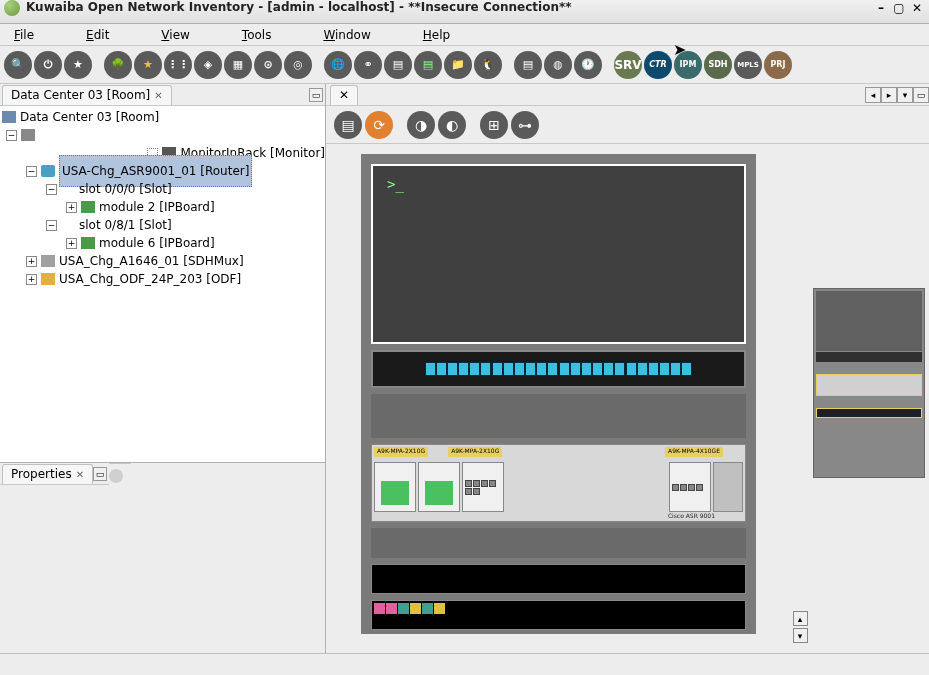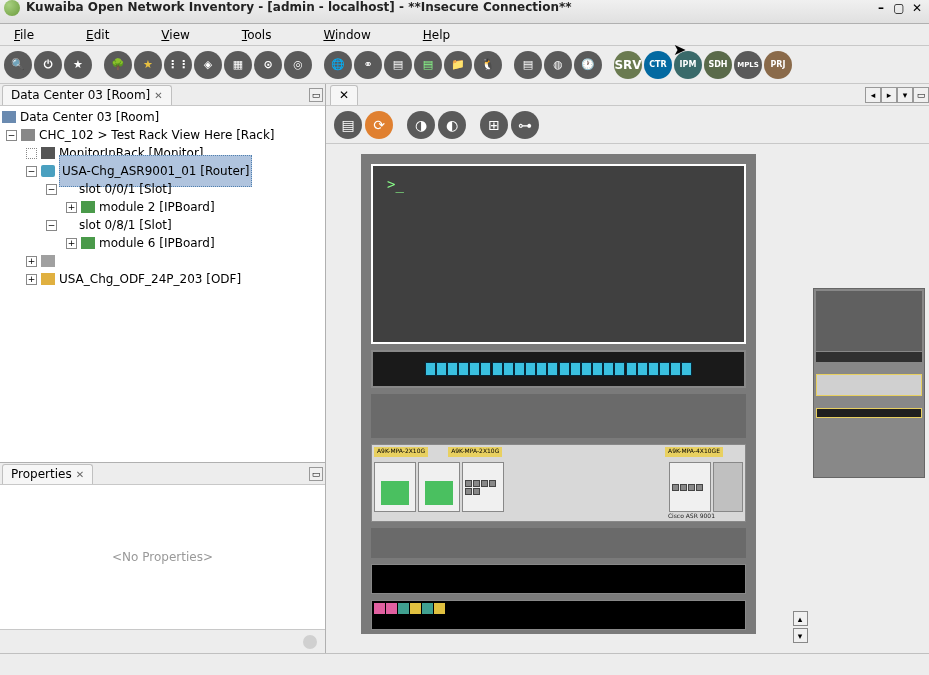--- a/index.html
+++ b/index.html
@@ -14,21 +14,21 @@
 
 .menu-bar { height: 22px; background: #ededed; display: flex; align-items: center; padding: 0 6px; border-bottom: 1px solid #c8c8c8; gap: 36px; }
 .menu-item { padding: 2px 8px; cursor: pointer; }
 .menu-item span { text-decoration: underline; }
 
 
 .toolbar { height: 38px; background: #ededed; display: flex; align-items: center; padding: 0 4px; border-bottom: 1px solid #c8c8c8; gap: 2px; }
 .tool-btn { width: 28px; height: 28px; border-radius: 50%; background: #5a5a5a; display: flex; align-items: center; justify-content: center; color: #fff; font-size: 11px; font-weight: bold; cursor: pointer; }
 .tool-sep { width: 8px; }
 .tool-btn.srv { background:#6a7a50; font-size:12px; }
-.tool-btn.ctr { background:#0369a1; font-size:8px; }
+.tool-btn.ctr { background:#0c4a6e; font-size:8px;font-style:italic; }
 .tool-btn.ipm { background:#3a6a6a; font-size:8px; }
 .tool-btn.sdh { background:#5a6a4a; font-size:8px; }
 .tool-btn.mpls { background:#5a5a5a; font-size:7px; }
 .tool-btn.prj { background:#8a6a4a; font-size:8px; }
 
 
 .main-area { display: flex; height: calc(675px - 24px - 22px - 38px - 22px); }
 
 
 .left-panel { width: 326px; display: flex; flex-direction: column; border-right: 1px solid #b0b0b0; background: #ededed; }
@@ -48,21 +48,21 @@
 .tree-icon.rack { background: #888; }
 .tree-icon.monitor { background: #555; }
 .tree-icon.router { background: #4aa0c0; border-radius: 2px; }
 .tree-icon.slot { background: transparent; }
 .tree-icon.board { background: #4a9a4a; }
 .tree-icon.sdh { background: #a0a0a0; }
 .tree-icon.odf { background: #e0b040; }
 .dotted-box { width: 11px; height: 11px; border: 1px dotted #888; display: inline-block; margin-right: 4px; }
 
 
-.properties-panel { height: 190px; display: flex; flex-direction: column; }
+.properties-panel { height: 190px; display: flex; }
 .no-props { flex: 1; display: flex; align-items: center; justify-content: center; color: #999; background: #fff; }
 .status-strip { height: 24px; background: #ededed; border-top: 1px solid #c8c8c8; display: flex; align-items: center; justify-content: flex-end; padding-right: 8px; }
 .status-light { width: 14px; height: 14px; border-radius: 50%; background: #d0d0d0; }
 
 
 .right-panel { flex: 1; display: flex; flex-direction: column; background: #ededed; }
 .right-tab-row { height: 22px; display: flex; align-items: center; border-bottom: 1px solid #c8c8c8; }
 .right-tab { height: 20px; padding: 0 8px; display: flex; align-items: center; background: #f6f6f6; border: 1px solid #c0c0c0; border-bottom: none; border-radius: 3px 3px 0 0; margin-left: 4px; gap: 4px; }
 .right-tab-row .nav-btns { margin-left: auto; display: flex; gap: 0; }
 .right-tab-row .nav-btn { width: 16px; height: 16px; border: 1px solid #999; display: flex; align-items: center; justify-content: center; font-size: 9px; background: #f0f0f0; cursor: pointer; }
@@ -183,73 +183,72 @@
     </div>
 
     <div class="tree-container">
       <div class="tree-row" style="padding-left:2px;">
         <span class="tree-icon room"></span>
         <span class="label">Data Center 03 [Room]</span>
       </div>
       <div class="tree-row" style="padding-left:6px;">
         <span class="expander">−</span>
         <span class="tree-icon rack"></span>
-        <span class="label">CHC_102 &gt; Test Rack View Here [Rack]</span>
-      </div>
-      <div class="tree-row" style="padding-left:26px;">
+      </div>
+      <div class="tree-row" style="padding-left:26px;justify-content:flex-end;">
         <span class="dotted-box"></span>
         <span class="tree-icon monitor"></span>
         <span class="label">MonitorInRack [Monitor]</span>
       </div>
       <div class="tree-row selected" style="padding-left:26px;">
         <span class="expander">−</span>
         <span class="tree-icon router"></span>
         <span class="label">USA-Chg_ASR9001_01 [Router]</span>
       </div>
       <div class="tree-row" style="padding-left:46px;">
         <span class="expander">−</span>
         <span class="tree-icon slot"></span>
-        <span class="label">slot 0/0/1 [Slot]</span>
+        <span class="label">slot 0/0/0 [Slot]</span>
       </div>
       <div class="tree-row" style="padding-left:66px;">
         <span class="expander">+</span>
         <span class="tree-icon board"></span>
         <span class="label">module 2 [IPBoard]</span>
       </div>
       <div class="tree-row" style="padding-left:46px;">
         <span class="expander">−</span>
         <span class="tree-icon slot"></span>
         <span class="label">slot 0/8/1 [Slot]</span>
       </div>
       <div class="tree-row" style="padding-left:66px;">
         <span class="expander">+</span>
         <span class="tree-icon board"></span>
         <span class="label">module 6 [IPBoard]</span>
       </div>
       <div class="tree-row" style="padding-left:26px;">
         <span class="expander">+</span>
         <span class="tree-icon sdh"></span>
+        <span class="label">USA_Chg_A1646_01 [SDHMux]</span>
       </div>
       <div class="tree-row" style="padding-left:26px;">
         <span class="expander">+</span>
         <span class="tree-icon odf"></span>
         <span class="label">USA_Chg_ODF_24P_203 [ODF]</span>
       </div>
     </div>
 
     <div class="properties-panel">
       <div class="panel-tab-row">
         <div class="panel-tab">
           <span>Properties</span>
           <span class="close">✕</span>
         </div>
         <div class="spacer"></div>
         <div class="mini-btn">▭</div>
       </div>
-      <div class="no-props">&lt;No Properties&gt;</div>
       <div class="status-strip">
         <div class="status-light"></div>
       </div>
     </div>
   </div>
 
   <div class="right-panel">
     <div class="right-tab-row">
       <div class="right-tab">
         <span class="close">✕</span>

